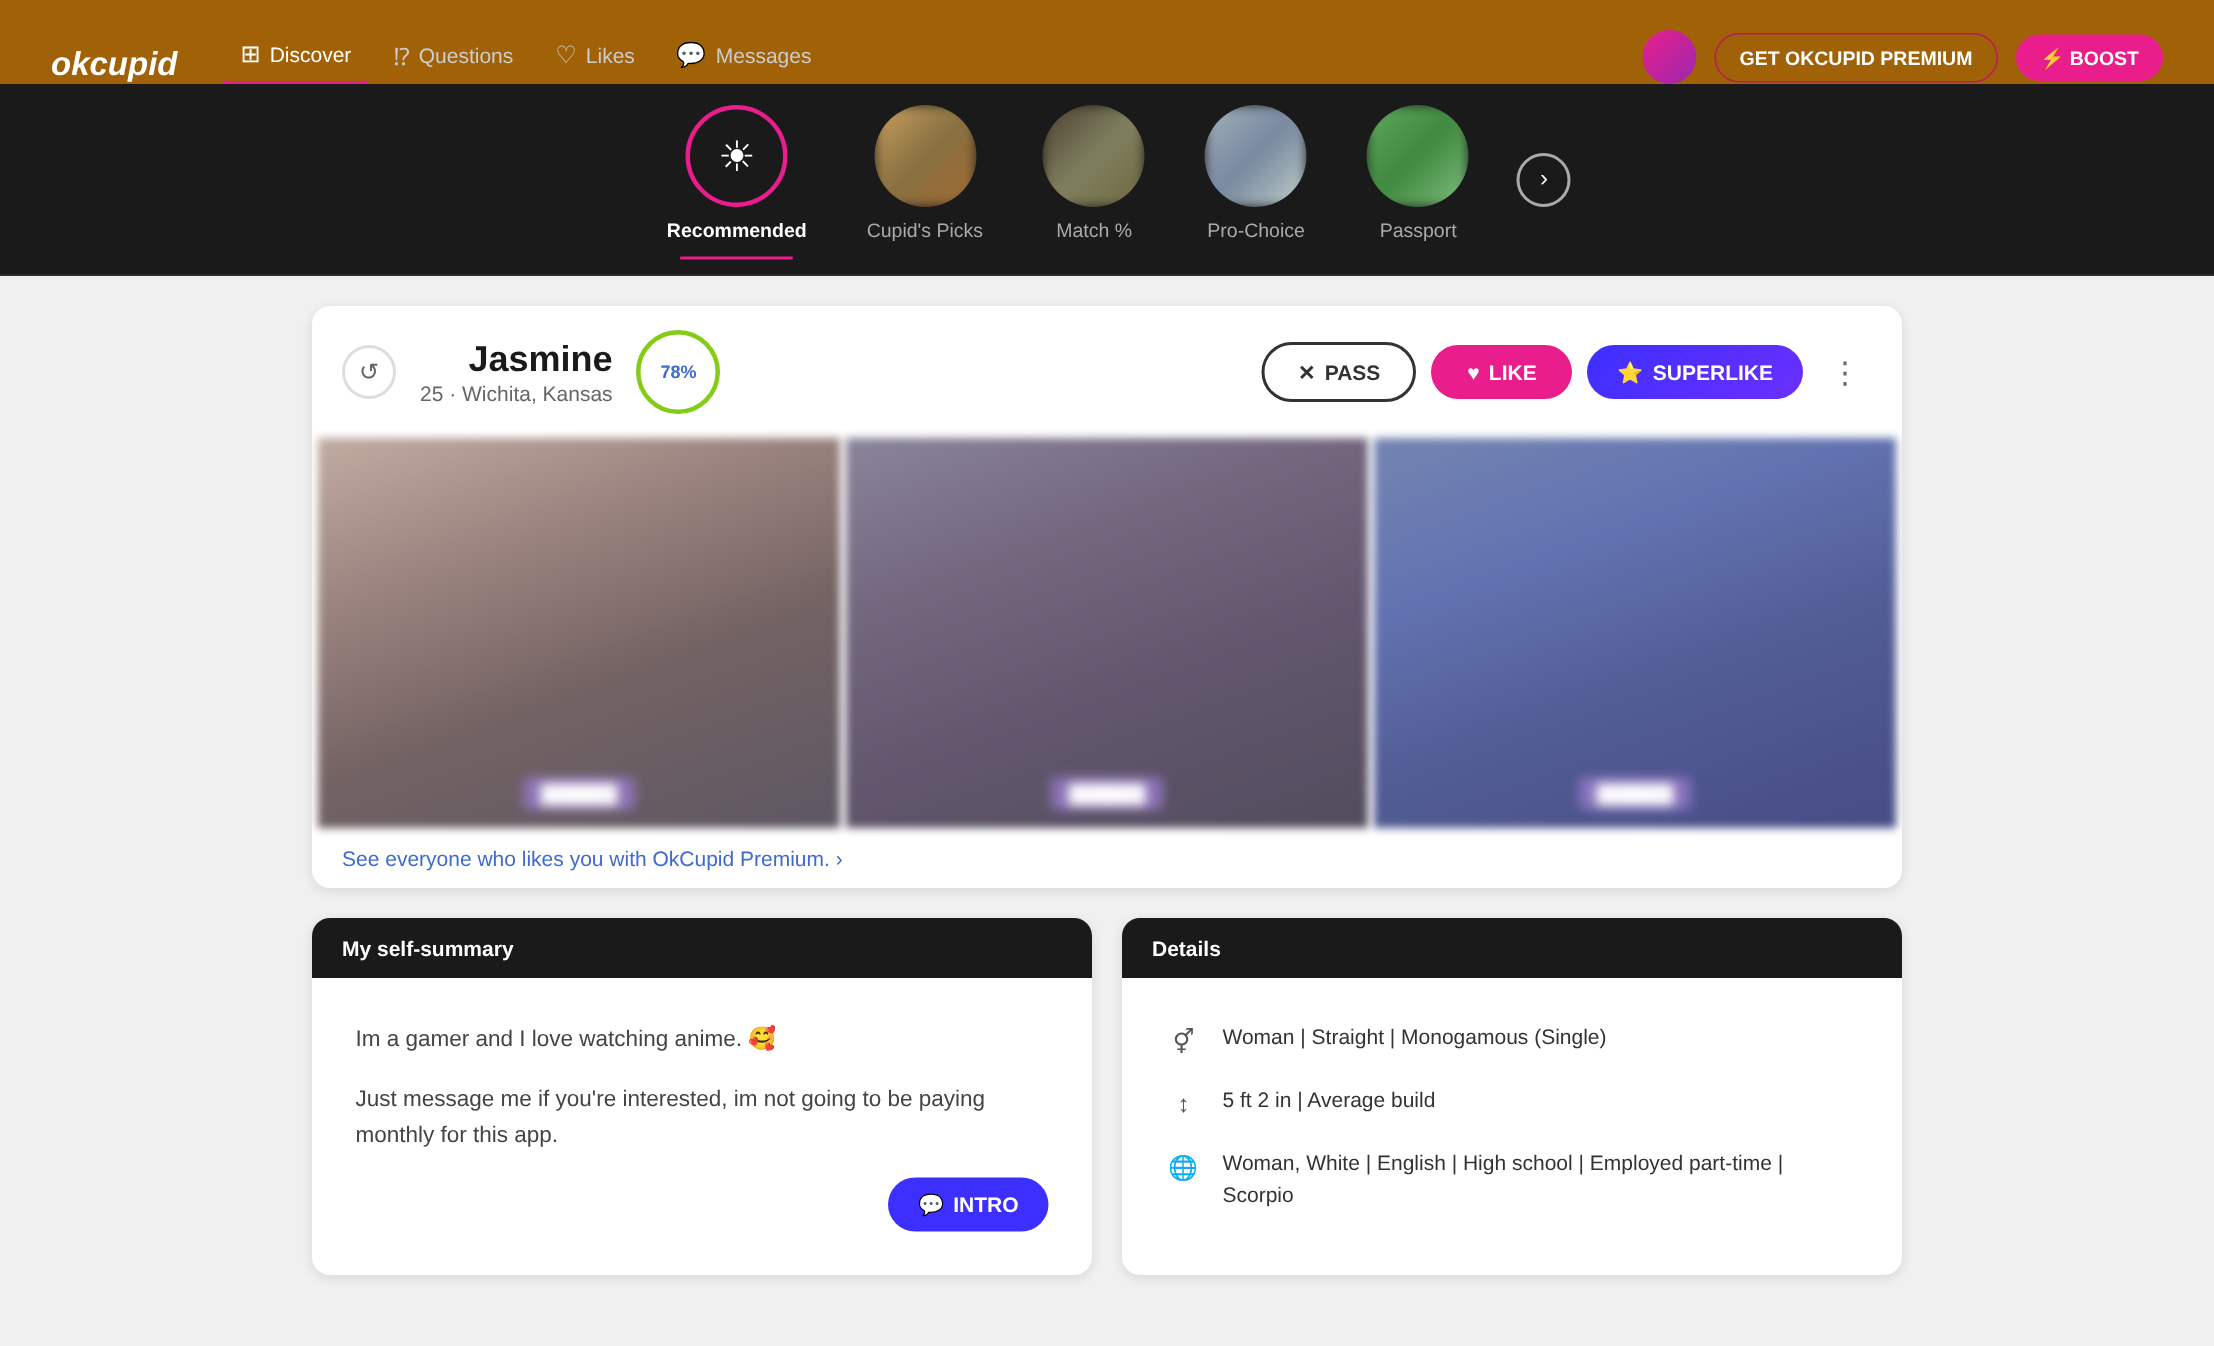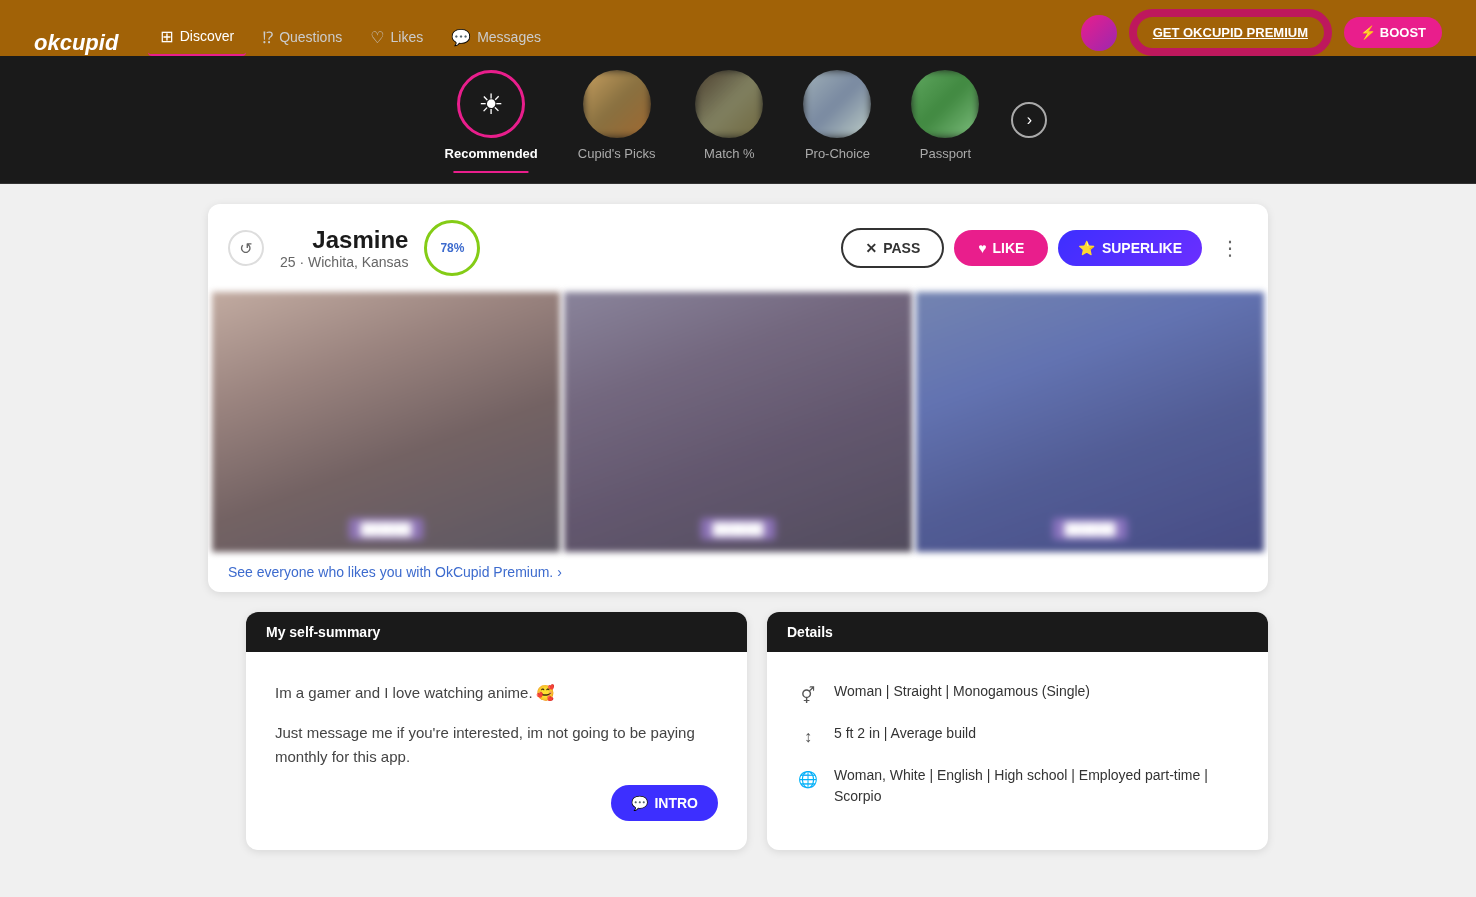--- a/index.html
+++ b/index.html
@@ -49,29 +49,28 @@
     }
     .avatar-small {
       width: 36px;
       height: 36px;
       border-radius: 50%;
       background: linear-gradient(135deg, #e91e8c, #9c27b0);
       cursor: pointer;
     }
     .btn-premium {
       background: transparent;
-      border: 8px solid #be185d;
+      border: 1px solid #be185d;
       color: white;
       padding: 8px 16px;
       border-radius: 25px;
       font-size: 13px;
       font-weight: 600;
       cursor: pointer;
       white-space: nowrap;
-      text-decoration: underline;
     }
     .btn-boost {
       background: #e91e8c;
       border: none;
       color: white;
       padding: 8px 16px;
       border-radius: 25px;
       font-size: 13px;
       font-weight: 700;
       cursor: pointer;
@@ -314,21 +313,20 @@
       font-size: 14px;
       color: #3d6bce;
       cursor: pointer;
     }
 
     
     .bio-grid {
       display: grid;
       grid-template-columns: 1fr 1fr;
       gap: 20px;
-      margin-left: 38px;
     }
     .bio-card {
       background: white;
       border-radius: 12px;
       overflow: hidden;
       box-shadow: 0 2px 8px rgba(0,0,0,0.1);
     }
     .bio-card-header {
       background: #1a1a1a;
       color: white;

